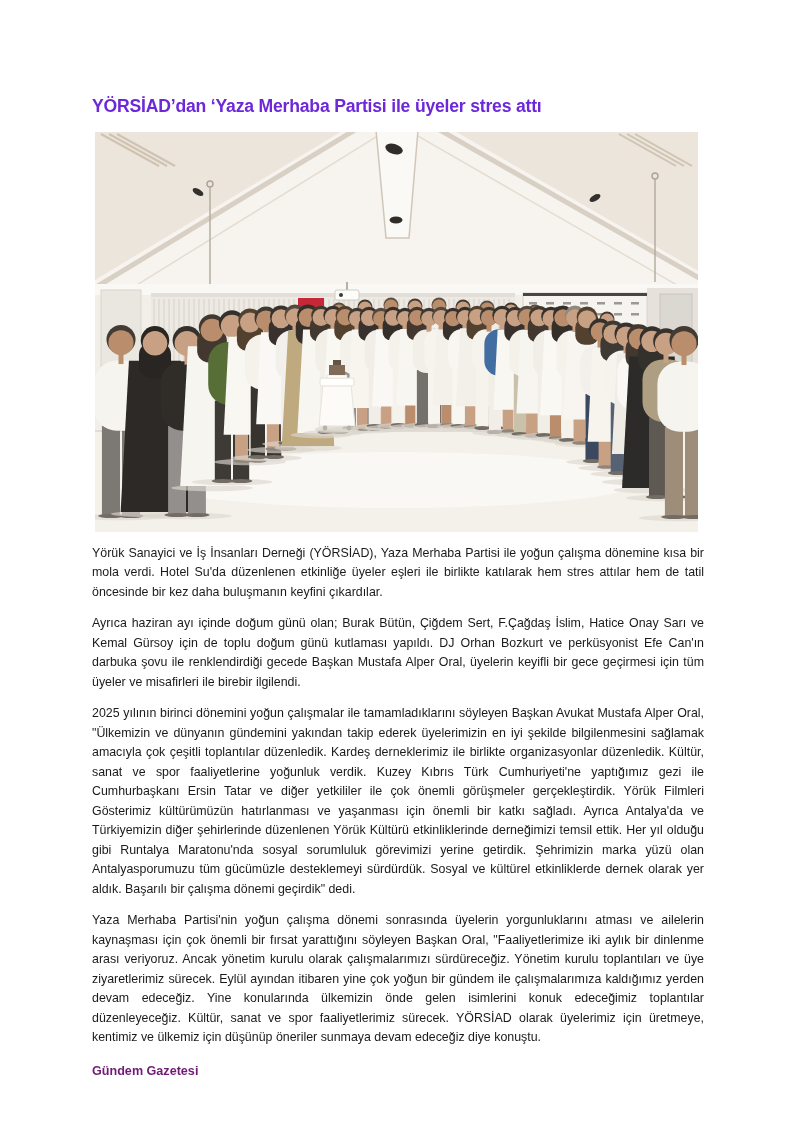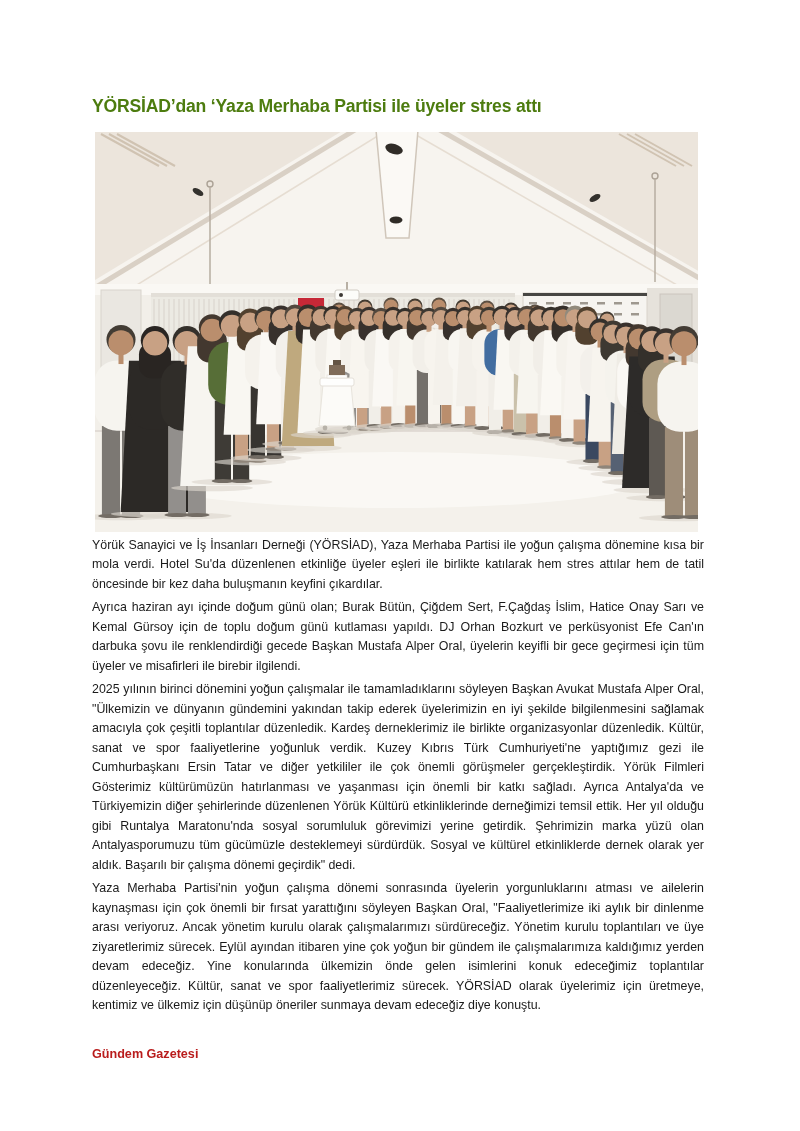--- a/index.html
+++ b/index.html
@@ -14,44 +14,44 @@
   }
   .content {
     position: absolute; left: 92px; top: 0;
     width: 612px;
   }
   h1.title {
     margin-top: 96px;
     font-size: 17.6px;
     line-height: 1.25;
     font-weight: 700;
-    color: #4d7c0f;
+    color: #6d28d9;
     letter-spacing: -0.2px;
   }
   .photo-wrap {
     margin-top: 14px;
     margin-left: 3px;
     width: 603px; height: 400px;
     background: #f4f0ea;
     overflow: hidden;
   }
   .photo-wrap svg { display:block; }
   p.body {
     font-size: 12.4px;
     line-height: 19.5px;
     text-align: justify;
-    margin-top: 4px;
+    margin-top: 12px;
     color: #1a1a1a;
   }
   p.subtitle { text-align: left; }
   p.byline {
-    margin-top: 31px;
+    margin-top: 16px;
     font-size: 12.6px;
     font-weight: 700;
-    color: #b91c1c;
+    color: #701a75;
   }
 </style>
 </head>
 <body>
 
 <div class="page">
   <div class="content">
     <h1 class="title">YÖRSİAD’dan ‘Yaza Merhaba Partisi ile üyeler stres attı</h1>
 
     <div class="photo-wrap">

